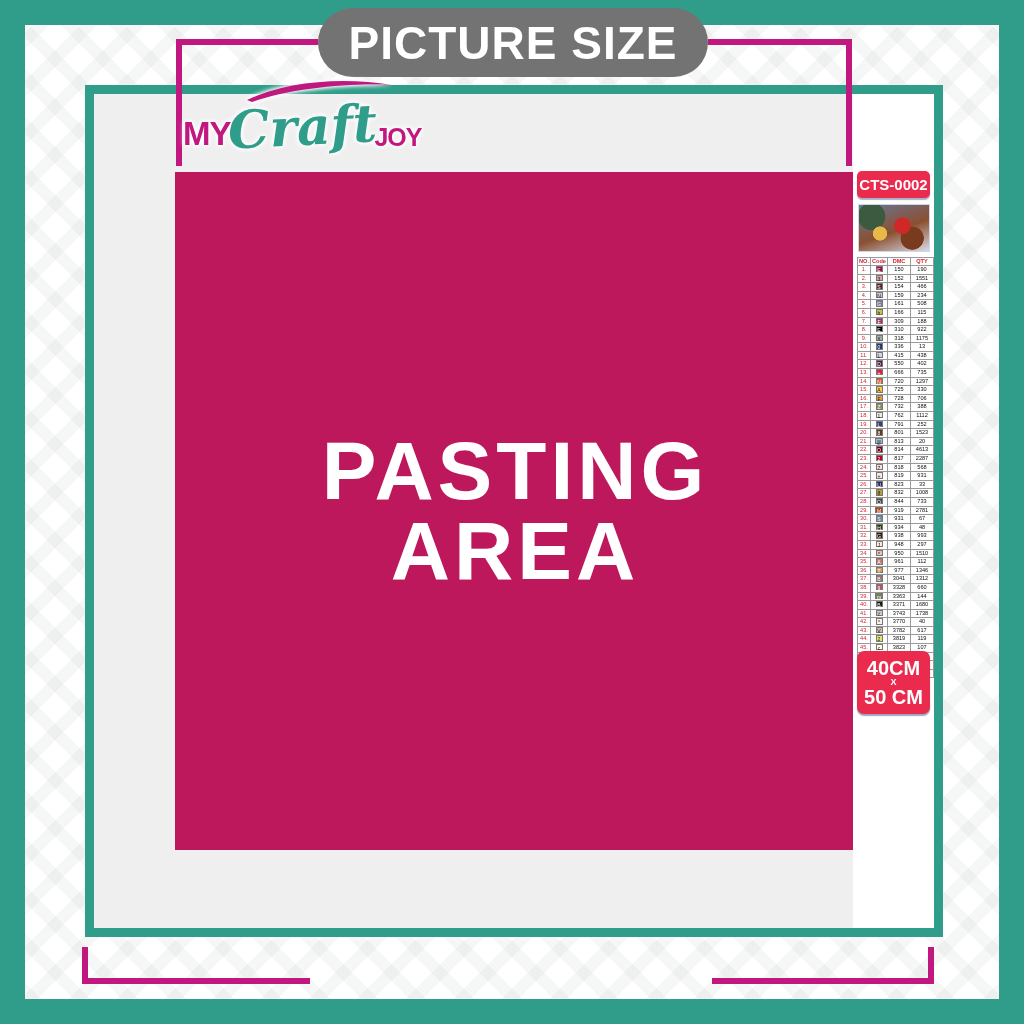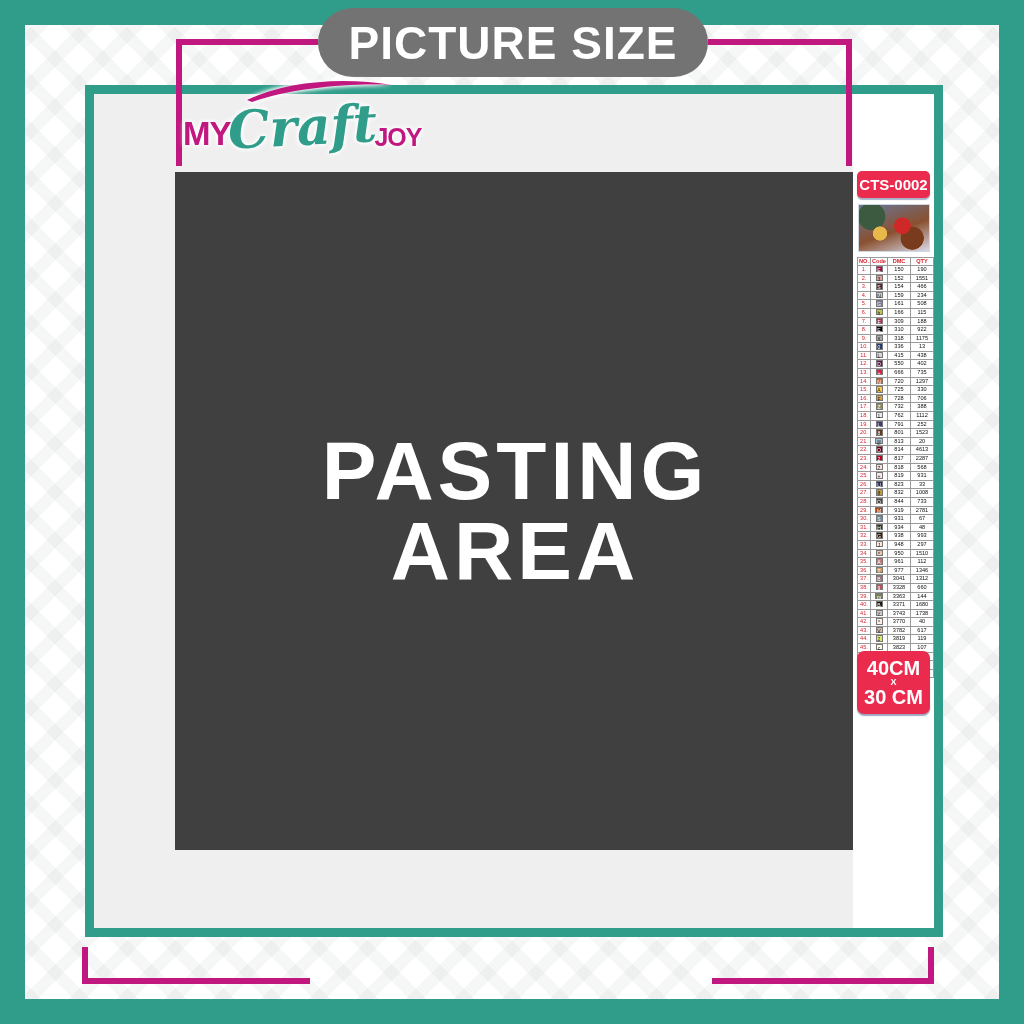--- a/index.html
+++ b/index.html
@@ -45,21 +45,21 @@
   .logo-row { position:absolute; left:0; bottom:4px; display:flex; align-items:flex-end; white-space:nowrap; }
   .logo-my  { color:#C1187F; font-weight:800; font-size:33px; letter-spacing:-1px; line-height:1; }
   .logo-craft { color:#2F9D8A; font-family:"DejaVu Serif", serif; font-style:italic; font-weight:bold;
                 font-size:52px; line-height:.8; margin:0 -2px 2px -3px; transform:rotate(-3deg); }
   .logo-joy { color:#C1187F; font-weight:800; font-size:25px; letter-spacing:-1px; line-height:1; }
   .logo-swoosh { position:absolute; left:62px; top:-4px; }
 
   
   .pasting {
     position:absolute; left:175px; top:172px; width:680px; height:678px;
-    background:#404040; display:flex; flex-direction:column;
+    background:#be185d; display:flex; flex-direction:column;
     align-items:center; justify-content:center;
   }
   .pasting .line { color:#fff; font-weight:800; font-size:82px; letter-spacing:4px; line-height:.98; }
 
   
   .sidebar { position:absolute; left:853px; top:94px; width:81px; height:834px; background:#ffffff; }
   .sku-badge {
     position:absolute; left:4px; top:77px; width:73px; height:27px; border-radius:5px;
     background:#EA2B4E; color:#fff; font-weight:800; font-size:15px;
     display:flex; align-items:center; justify-content:center;
@@ -491,17 +491,17 @@
     <td class="c-code"><span class="code-chip" style="background: rgb(164, 131, 92); color: rgb(255, 255, 255);">A</span></td>
     <td class="c-dmc">3863</td>
     <td class="c-qty">1820</td>
   </tr>
 </tbody>
     </table>
 
     <div class="size-badge">
       <div class="big">40CM</div>
       <div class="x">X</div>
-      <div class="big">30 CM</div>
+      <div class="big">50 CM</div>
     </div>
   </div>
 
 </div>
 
 </body></html>

